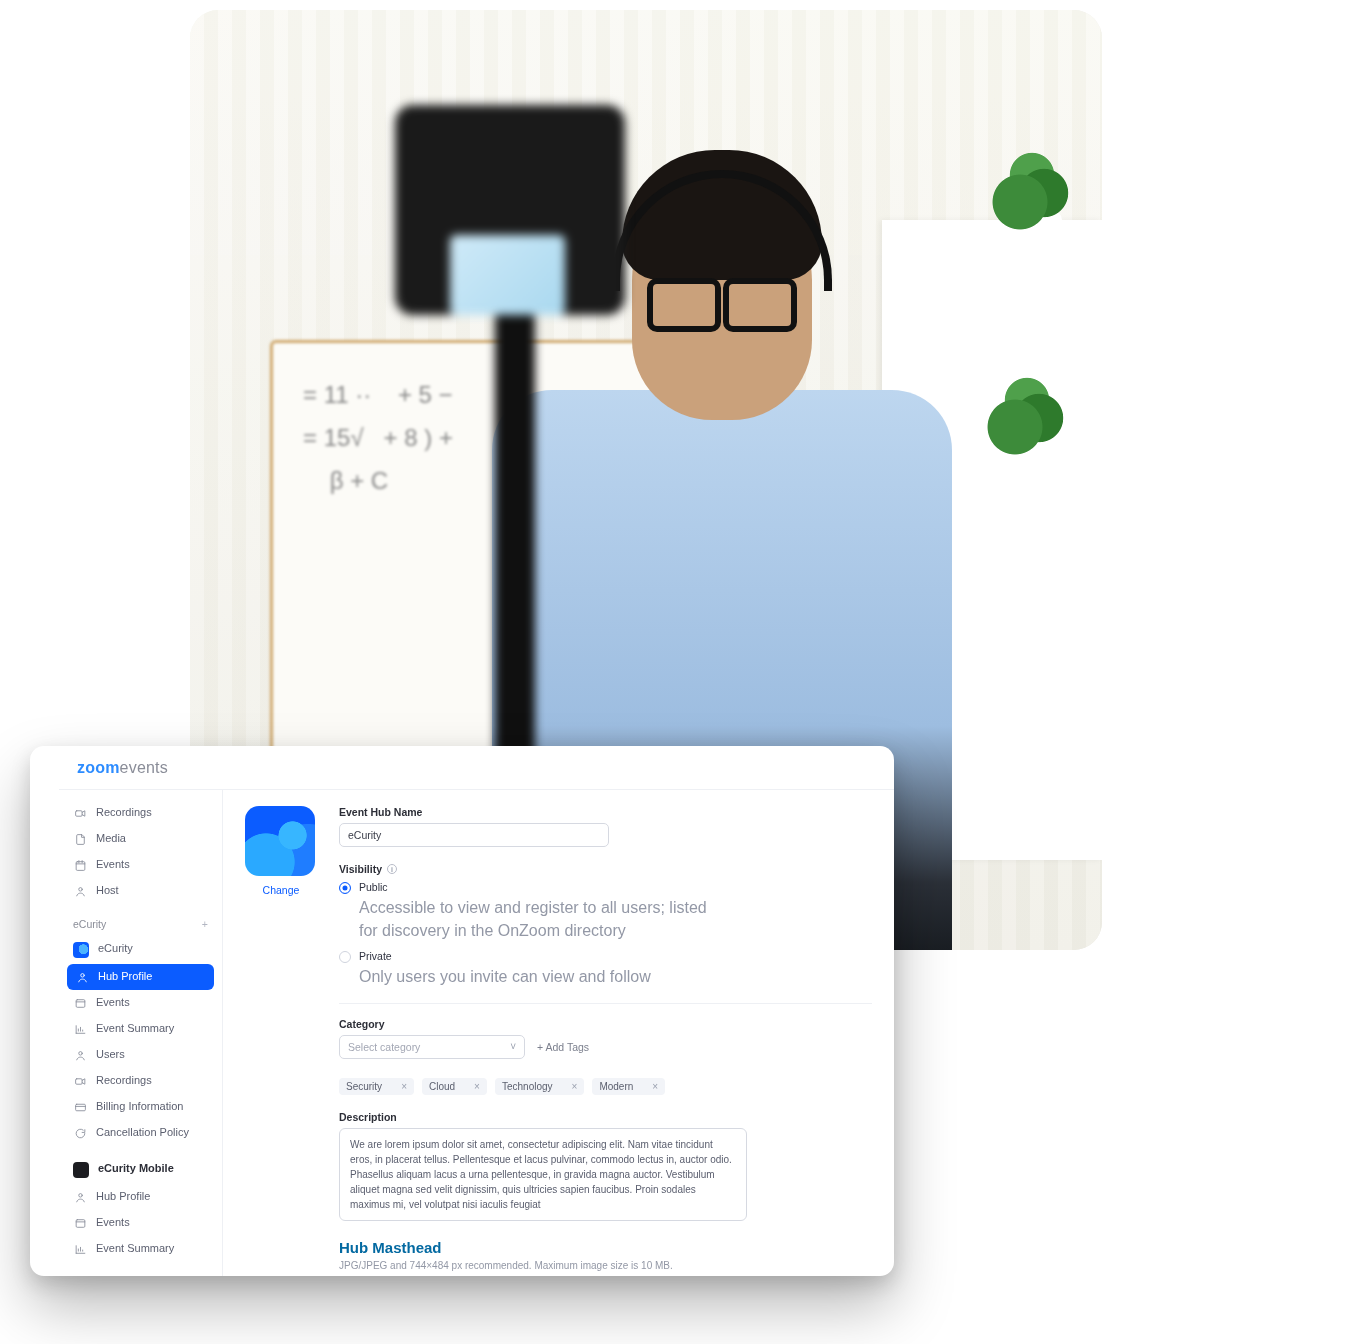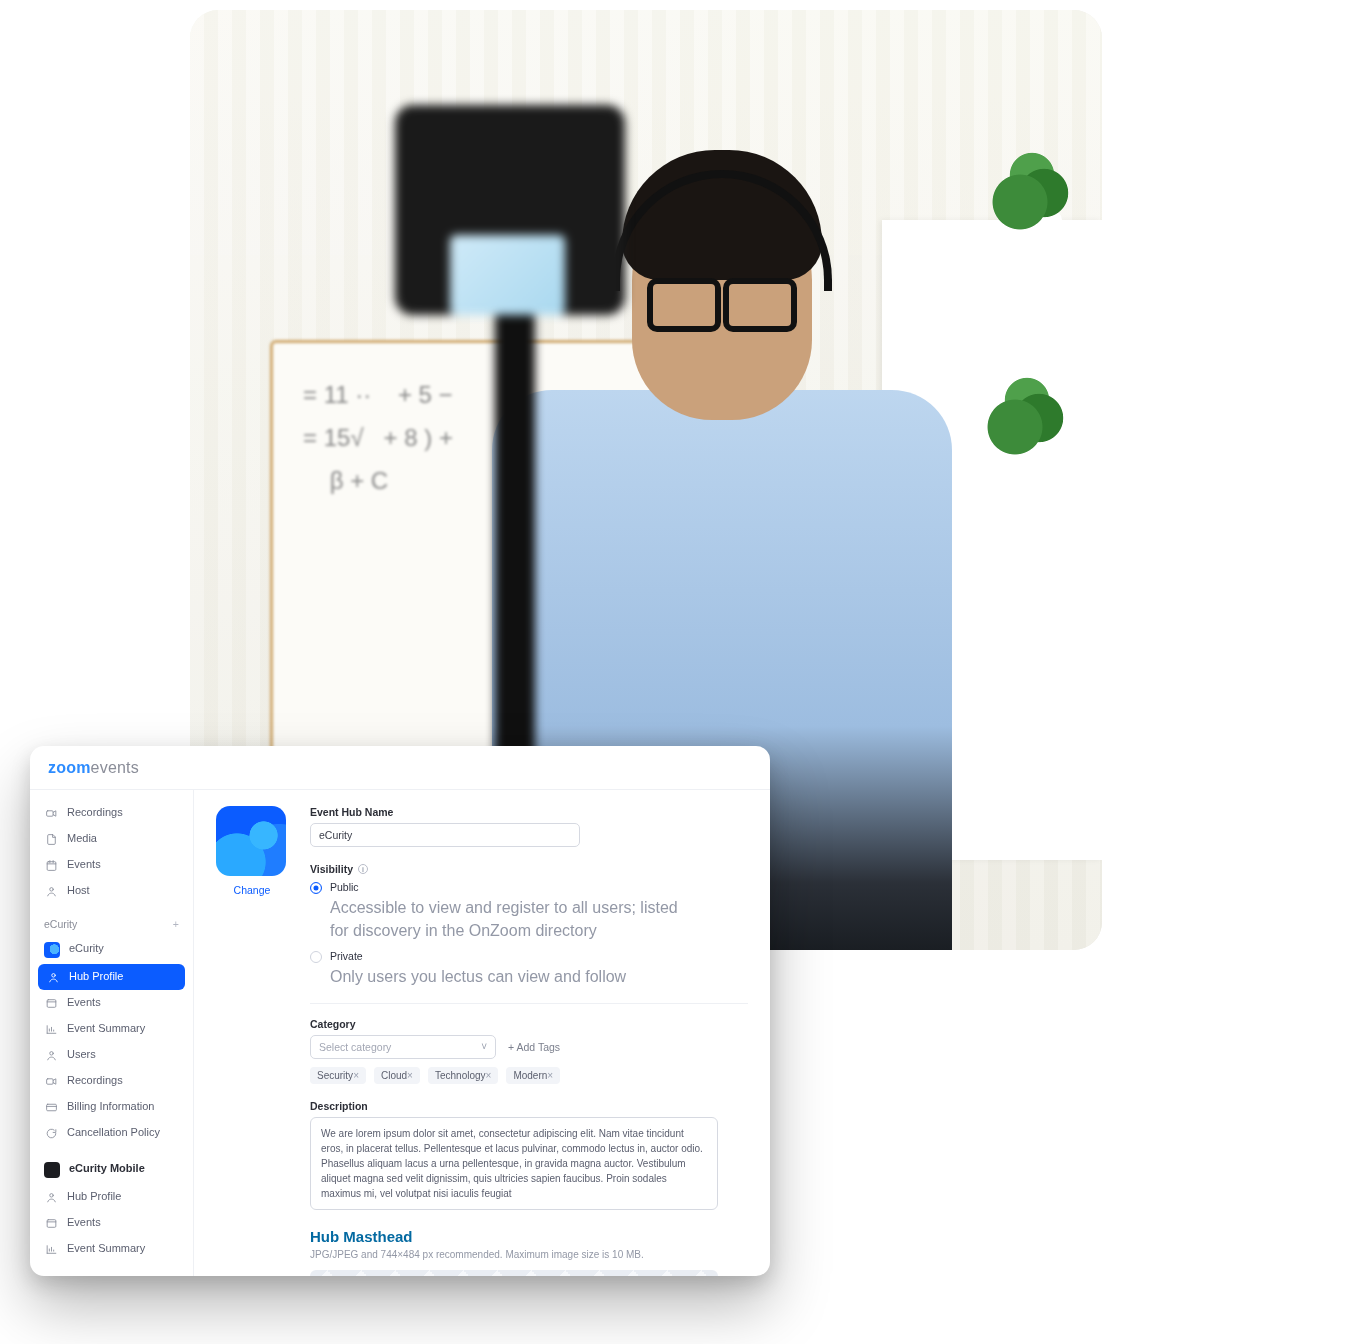--- a/index.html
+++ b/index.html
@@ -86,24 +86,24 @@
   }
   .tripod .screen {
     position:absolute; top:130px; left:85px; width:115px; height:80px; background:linear-gradient(135deg,#cfeaf8,#a9d8ef); border-radius:6px;
   }
   .tripod .pole {
     position:absolute; top:210px; left:130px; width:40px; height:520px; background:#101010;
   }
 
   
   .ui-card {
-    position:absolute; left:30px; top:746px; width:740px; height:530px;
+    position:absolute; left:30px; top:746px; width:864px; height:530px;
     background:#ffffff; border-radius:14px;
     box-shadow:0 30px 60px rgba(0,0,0,0.28), 0 8px 20px rgba(0,0,0,0.15);
-    overflow:hidden; font-size:11px; color:#434656;
+    overflow:hidden; font-size:11px; color:#434656;padding-left:29px;
   }
   .topbar {
     height:44px; display:flex; align-items:center; justify-content:space-between;
     padding:0 18px; border-bottom:1px solid #eef0f4;
   }
   .logo { font-weight:700; font-size:16px; letter-spacing:.2px; }
   .logo .z { color:#2d8cff; }
   .logo .e { color:#8a8d98; font-weight:500; }
   .topnav { display:flex; gap:20px; align-items:center; }
   .topnav .nav-item { color:#6f7380; cursor:pointer; padding:12px 2px 10px; position:relative; }
@@ -167,21 +167,21 @@
   .select {
     width:186px; height:24px; border:1px solid #d6d9e1; border-radius:5px; background:#fff;
     display:inline-flex; align-items:center; justify-content:space-between; padding:0 8px;
     color:#a3a7b4; font-size:10.5px;
   }
   .select .chev { font-size:10px; color:#9aa0af; }
   .addtags { margin-left:12px; color:#7c808e; font-size:10.5px; cursor:pointer; }
   .tags { margin-top:8px; display:flex; gap:8px; flex-wrap:wrap; }
   .tag {
     background:#f2f4f8; border-radius:4px; padding:3px 7px; font-size:10px; color:#5b5f6e;
-    display:inline-flex; align-items:flex-end; gap:0;
+    display:inline-flex; align-items:flex-end; gap:19px;margin-top:11px;
   }
   .tag .x { color:#9aa0af; cursor:pointer; }
 
   .textarea {
     margin-top:4px; width:408px; min-height:70px; border:1px solid #d6d9e1; border-radius:6px;
     padding:8px 10px; font-size:10px; color:#5a5e6e; line-height:1.5; background:#fff;
   }
 
   .masthead-title { font-size:15px; font-weight:600; color:#0369a1; margin-top:18px; }
   .masthead-sub { font-size:10px; color:#9398a6; margin:4px 0 10px; }
@@ -398,21 +398,21 @@
           <div class="radio-row">
             <span class="radio checked"></span>
             <span class="radio-label">Public</span>
           </div>
           <div class="radio-desc">Accessible to view and register to all users; listed for discovery in the OnZoom directory</div>
 
           <div class="radio-row">
             <span class="radio"></span>
             <span class="radio-label">Private</span>
           </div>
-          <div class="radio-desc">Only users you lectus can view and follow</div>
+          <div class="radio-desc">Only users you invite can view and follow</div>
 
           <hr class="hr">
 
           <div class="lbl">Category</div>
           <div style="display:flex;align-items:center;">
             <div class="select">
               <span>Select category</span>
               <span class="chev">˅</span>
             </div>
             <span class="addtags">+  Add Tags</span>

